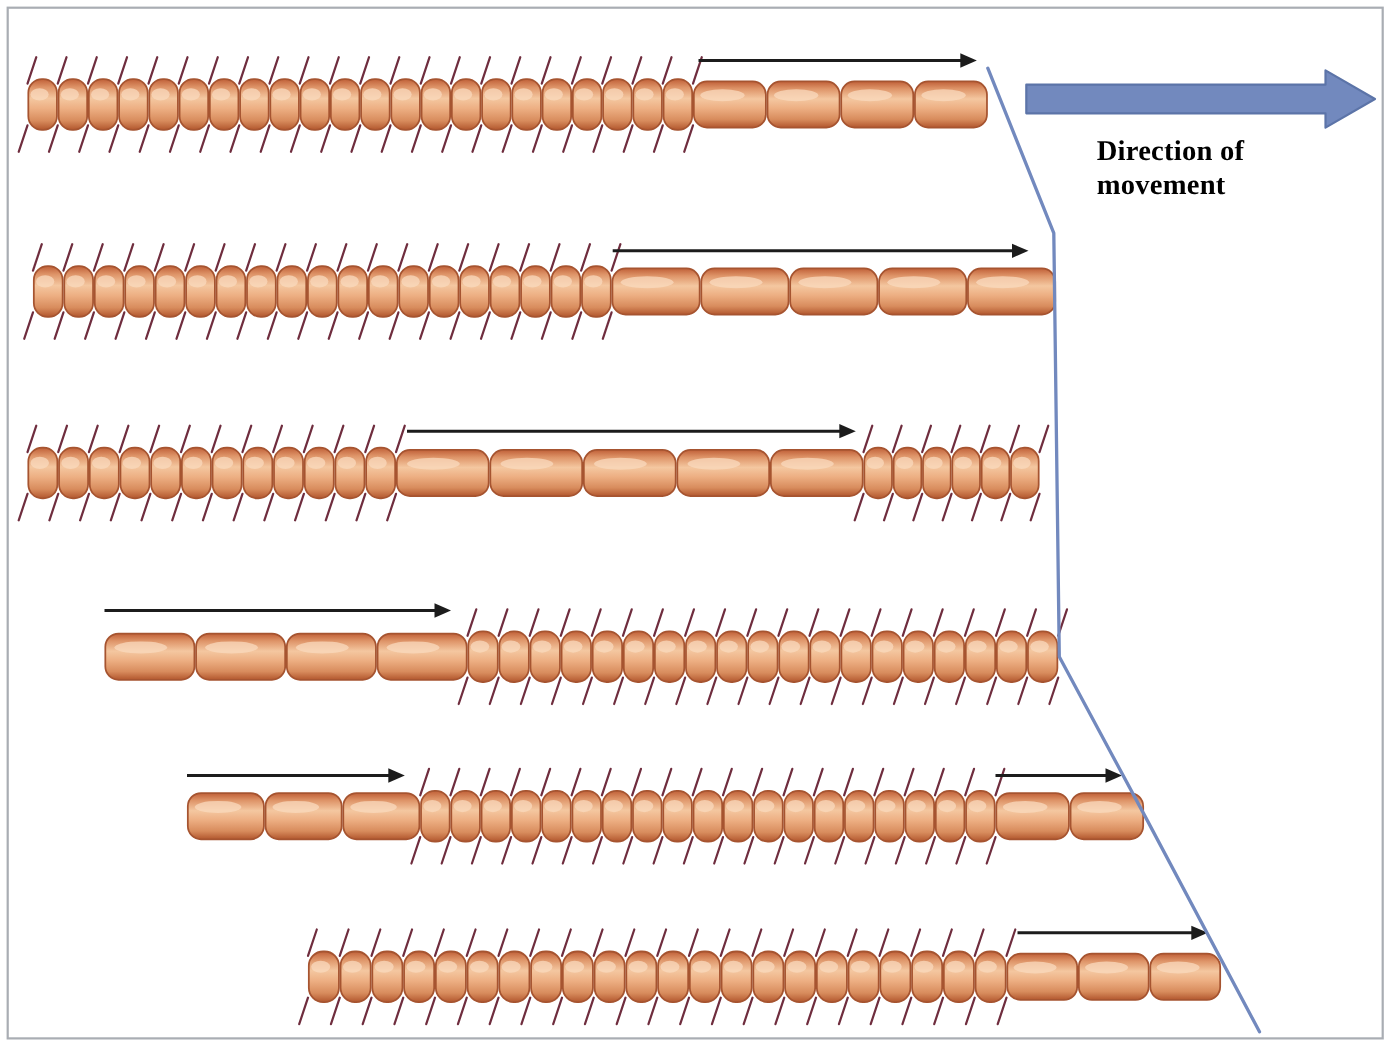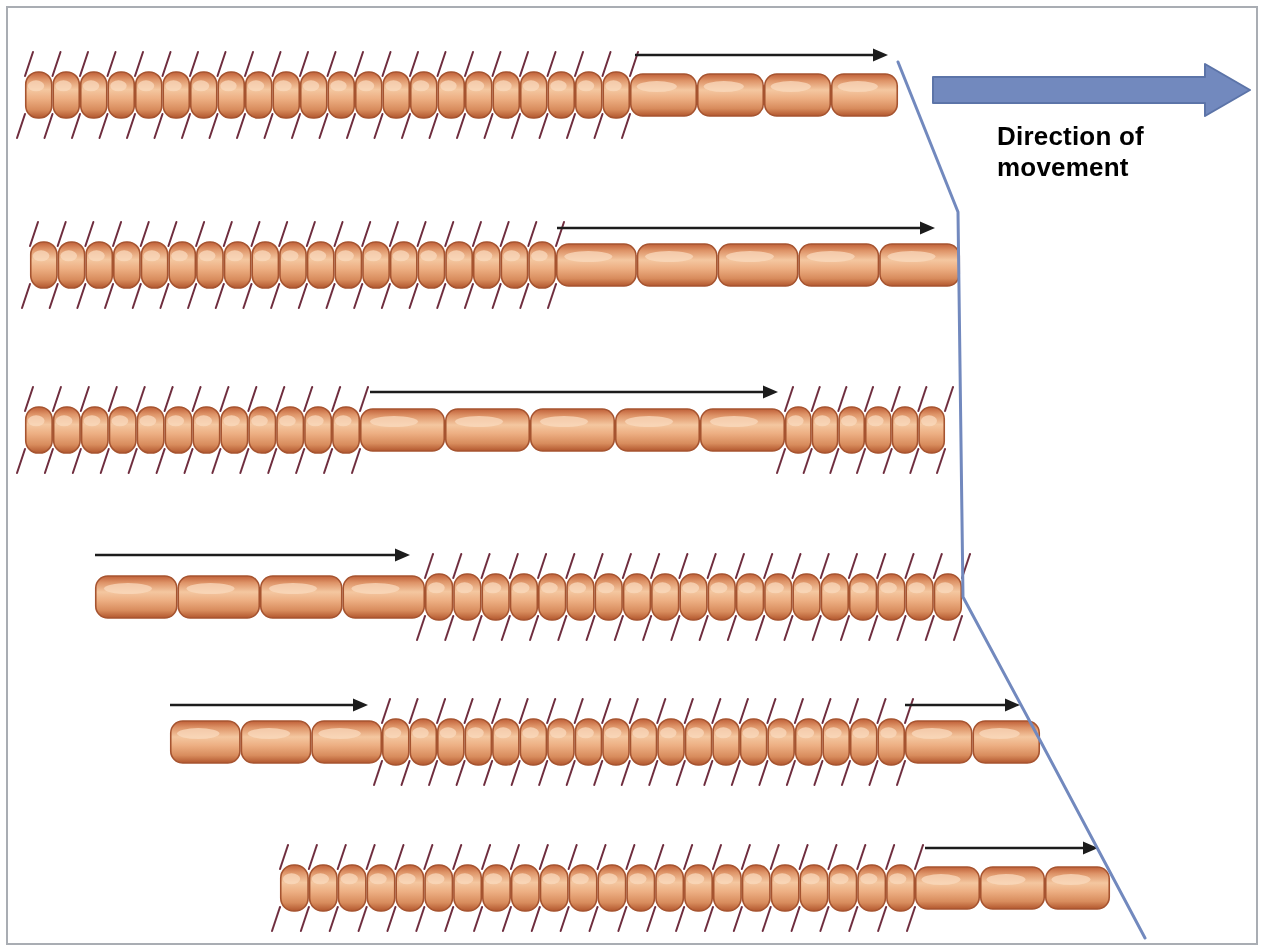--- a/index.html
+++ b/index.html
@@ -1,21 +1,21 @@
 <!DOCTYPE html>
 <html><head>
 <meta charset="utf-8">
 <style>
   html,body{margin:0;padding:0;background:#ffffff;}
   .page{
     position:relative;
     width:1264px;height:951px;
     background:#ffffff;
     overflow:hidden;
-    font-family:Liberation Sans, sans-serif;
+    font-family:Liberation Serif, serif;
   }
   .frame{
     position:absolute;inset:6px;
     border:2px solid #a9adb3;
     pointer-events:none;
   }
   #diagram-svg{position:absolute;left:0;top:0;width:100%;height:100%;}
   .direction-label{
     position:absolute;
     font-weight:bold;

